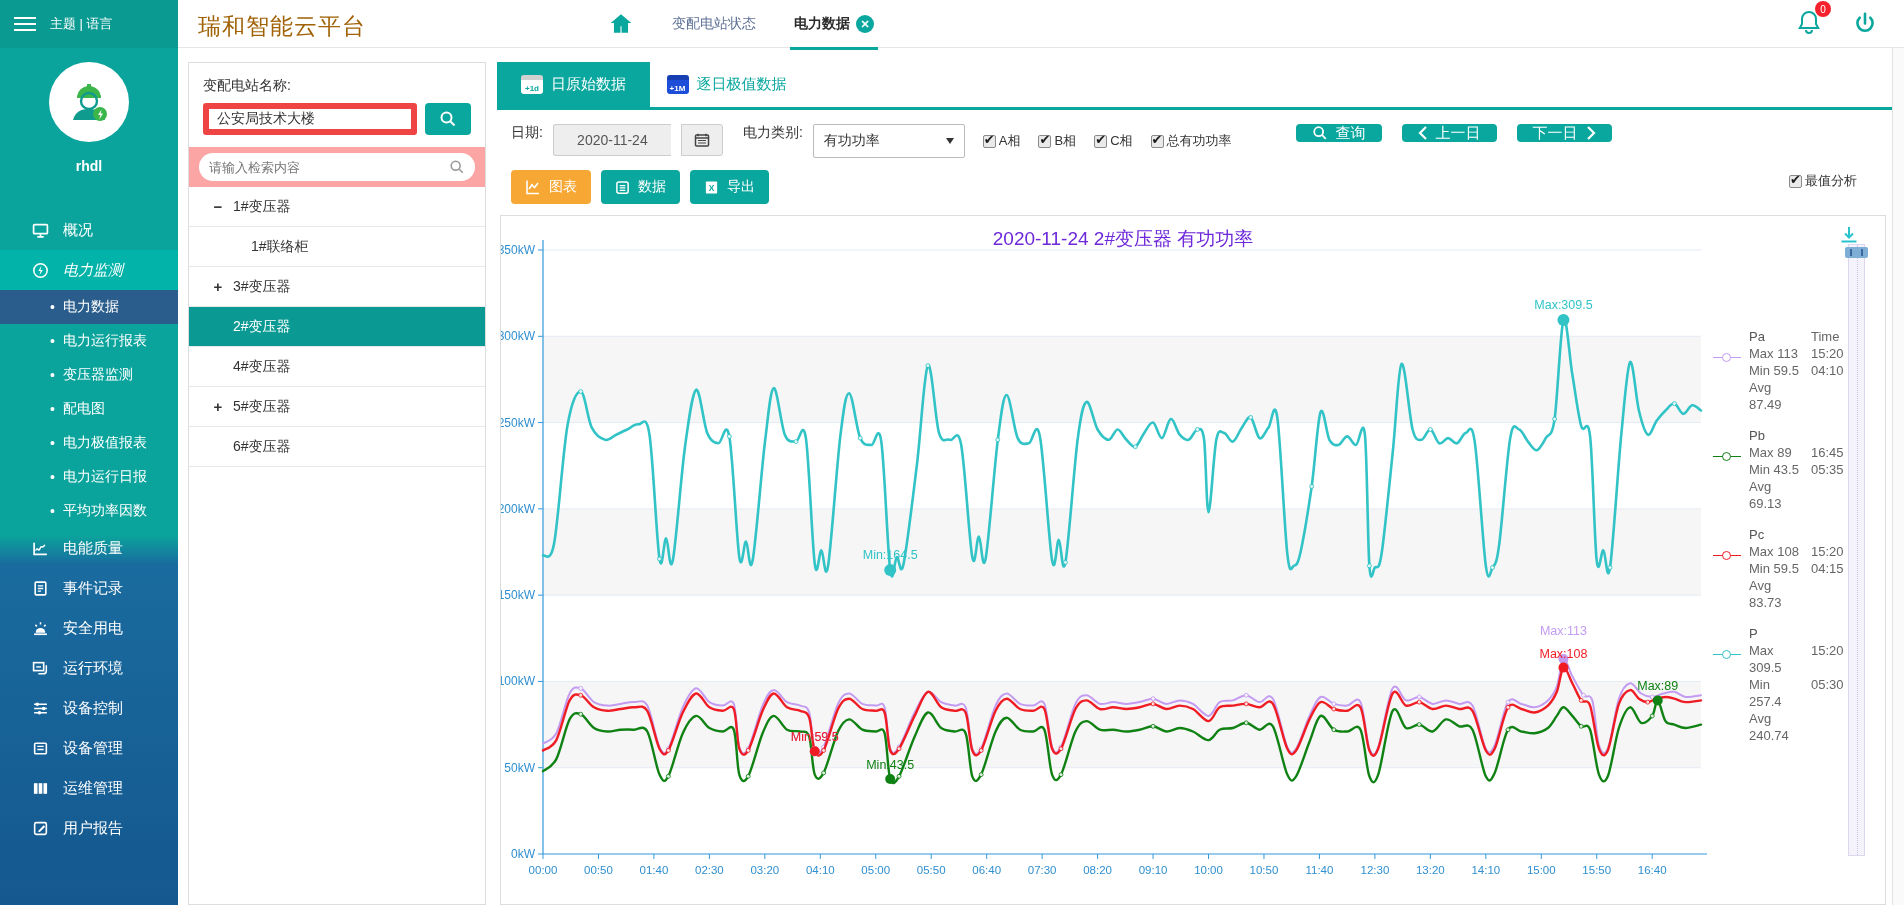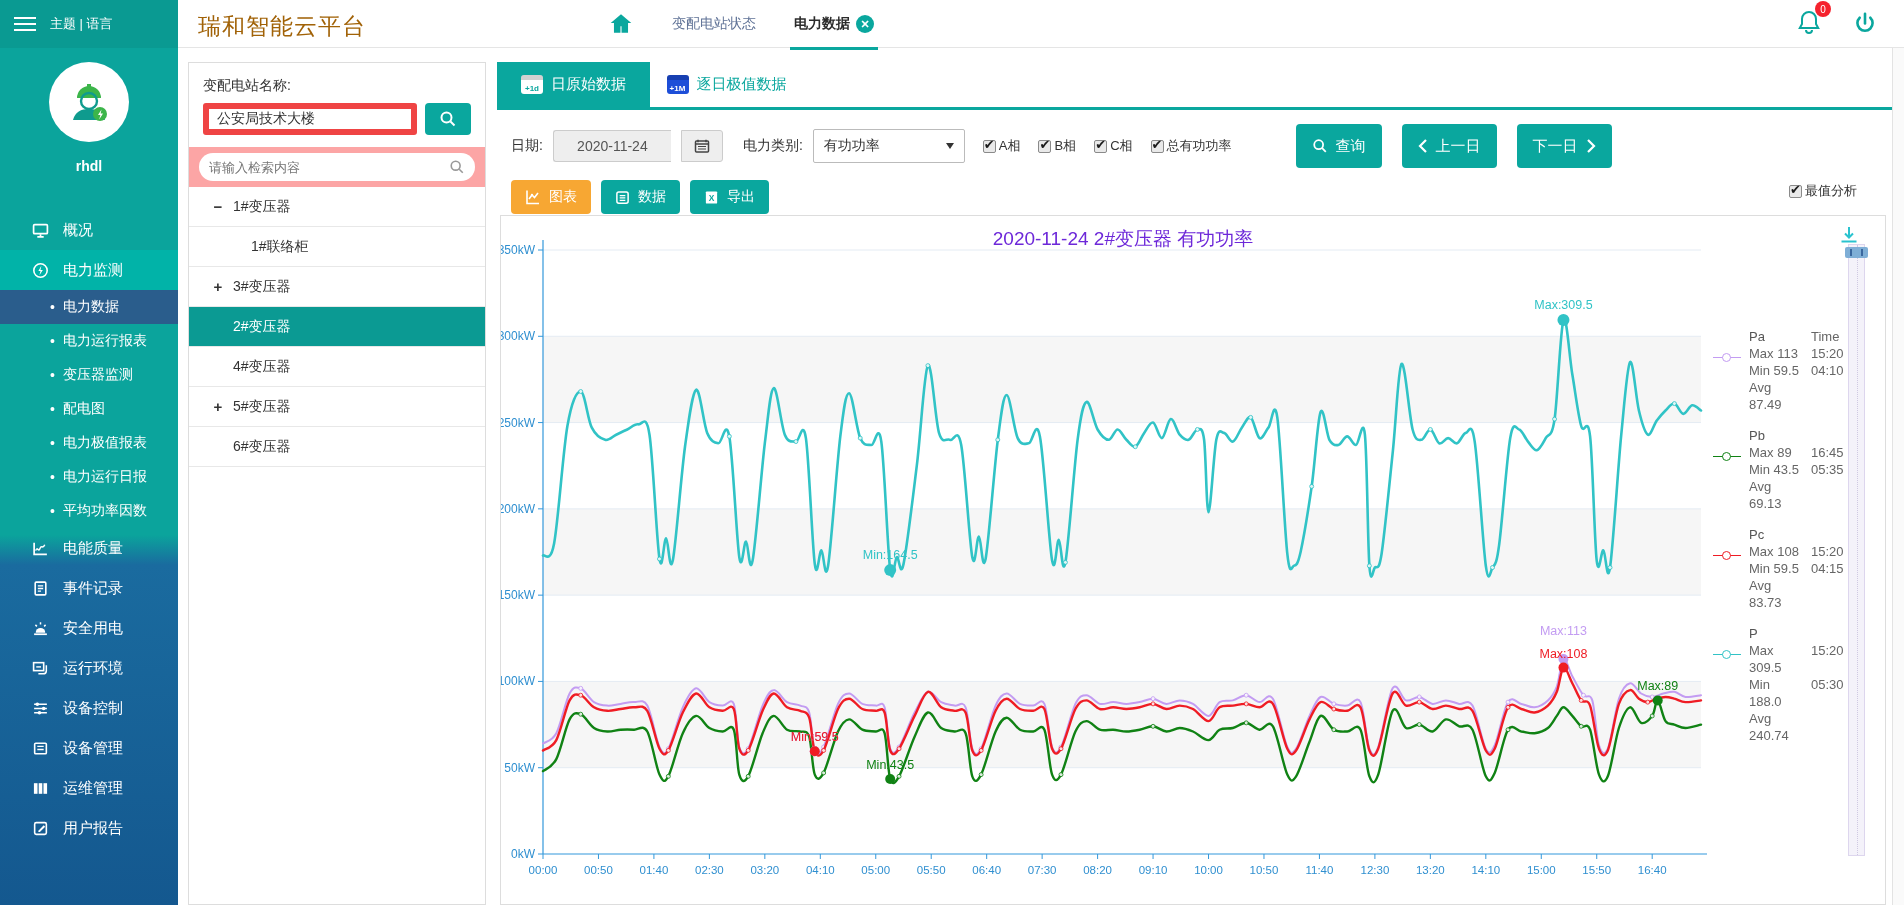--- a/index.html
+++ b/index.html
@@ -27,21 +27,21 @@
     background:linear-gradient(180deg,#0ba49c 0px,#0ba49c 535px,#1a6b9f 565px,#14588f 905px); color:#fff; }
   .side-head { height:48px; display:flex; align-items:center; padding:0 14px; gap:14px; background:rgba(0,0,0,0.06); }
   .hamburger { width:22px; cursor:pointer; }
   .hamburger i { display:block; height:2px; background:#fff; margin:4px 0; }
   .side-head-label { font-size:13px; cursor:pointer; }
   .avatar { position:absolute; left:49px; top:62px; width:80px; height:80px; border-radius:50%; background:#fff;
     display:flex; align-items:center; justify-content:center; cursor:pointer; }
   .username { position:absolute; top:158px; left:0; width:178px; text-align:center; font-size:14px; font-weight:bold; }
   .menu { position:absolute; top:210px; left:0; right:0; }
   .m-item { height:40px; display:flex; align-items:center; padding-left:32px; gap:14px; font-size:15px; cursor:pointer; }
-  .m-item.parent-active { background:#01b3a8; }
+  .m-item.parent-active { background:#01b3a8;font-style:italic; }
   .m-sub { height:34px; display:flex; align-items:center; padding-left:50px; gap:8px; font-size:14px; cursor:pointer; }
   .m-sub .dot { font-size:14px; }
   .m-sub.selected { background:#2a5d8c; }
   .m-icon { width:17px; height:17px; flex:0 0 17px; }
 
   
   .tree-panel { position:absolute; left:188px; top:62px; width:298px; bottom:0; background:#fff; border:1px solid #ddd; }
   .tp-label { font-size:14px; color:#333; margin:14px 0 8px 14px; }
   .tp-search-row { display:flex; gap:8px; padding:0 14px; }
   .tp-input { flex:1; height:32px; border:6px solid #ef4444; border-radius:3px; font-size:14px; padding:0 8px; color:#333;
@@ -63,33 +63,33 @@
   .tabs-bar { position:relative; height:48px; border-bottom:3px solid #0aa79e; display:flex; }
   .dtab { width:153px; display:flex; align-items:center; justify-content:center; gap:8px; font-size:15px; cursor:pointer; }
   .dtab.active { background:#0aa79e; color:#fff; }
   .dtab.inactive { color:#0aa79e; }
   .cal-badge { width:22px; height:19px; border-radius:3px; position:relative; font-size:8px; font-weight:bold;
     display:flex; align-items:flex-end; justify-content:center; padding-bottom:1px; }
   .cal-badge::before { content:""; position:absolute; top:0; left:0; right:0; height:5px; border-radius:3px 3px 0 0; background:rgba(0,0,0,0.18); }
   .cal-badge.white { background:#fff; color:#0aa79e; }
   .cal-badge.grey { background:#1d4ed8; color:#fff; }
 
-  .filter-row { display:flex; align-items:center; padding:14px 0 0 14px; gap:10px; }
+  .filter-row { display:flex; padding:14px 0 0 14px; gap:10px; }
   .f-label { font-size:14px; color:#333; }
   .date-box { width:118px; height:32px; background:#eee; border:1px solid #ccc; border-right:none;
     border-radius:3px 0 0 3px; display:flex; align-items:center; justify-content:center; font-size:14px; color:#555; cursor:pointer; }
   .date-cal { width:42px; height:32px; background:#eee; border:1px solid #ccc; border-radius:0 3px 3px 0;
     display:flex; align-items:center; justify-content:center; cursor:pointer; }
   .sel-box { width:152px; height:34px; border:1px solid #bbb; border-radius:2px; display:flex; align-items:center;
     justify-content:space-between; padding:0 10px; font-size:14px; color:#333; cursor:pointer; margin-right:8px; }
   .sel-arrow { width:0; height:0; border-left:4px solid transparent; border-right:4px solid transparent; border-top:6px solid #333; }
   .cb-wrap { display:flex; align-items:center; gap:3px; margin-right:8px; cursor:pointer; font-size:13px; color:#333; }
   .cb { width:13px; height:13px; border:1px solid #8a8a8a; background:#e9e9e9; border-radius:2px; position:relative; }
   .cb.checked::after { content:"\2714"; position:absolute; left:0; top:-4px; font-size:13px; color:#1a1a1a; }
-  .btn { height:44px; border:none; border-radius:4px; background:#0aa79e; color:#fff; font-size:15px; cursor:pointer;
+  .btn { height:18px; border:none; border-radius:4px; background:#0aa79e; color:#fff; font-size:15px; cursor:pointer;
     display:flex; align-items:center; justify-content:center; gap:8px; padding:0 16px; font-family:"Liberation Sans",sans-serif; }
   .btn.query { margin-left:46px; }
   .btn.nav-day { margin-left:10px; }
   .actions-row { display:flex; align-items:center; padding:12px 0 0 14px; gap:10px; position:relative; }
   .btn.small { height:34px; font-size:14px; padding:0 14px; }
   .btn.orange { background:#f7a733; }
   .extreme-cb { position:absolute; right:30px; top:14px; }
 
   
   .chart-card { position:absolute; left:3px; top:153px; width:1386px; height:690px; border:1px solid #ddd;
@@ -636,21 +636,21 @@
         <span class="s-mark" style="--c:#31c3c6"></span>
         <div class="s-row">
             <span class="s-name">P</span>
             <span></span>
           </div>
         <div class="s-row">
             <span>Max 309.5</span>
             <span>15:20</span>
           </div>
         <div class="s-row">
-            <span>Min 188.0</span>
+            <span>Min 257.4</span>
             <span>05:30</span>
           </div>
         <div class="s-row">
             <span>Avg 240.74</span>
             <span></span>
           </div>
       </div>
     </div>
 
     <div class="zoom-slider">

